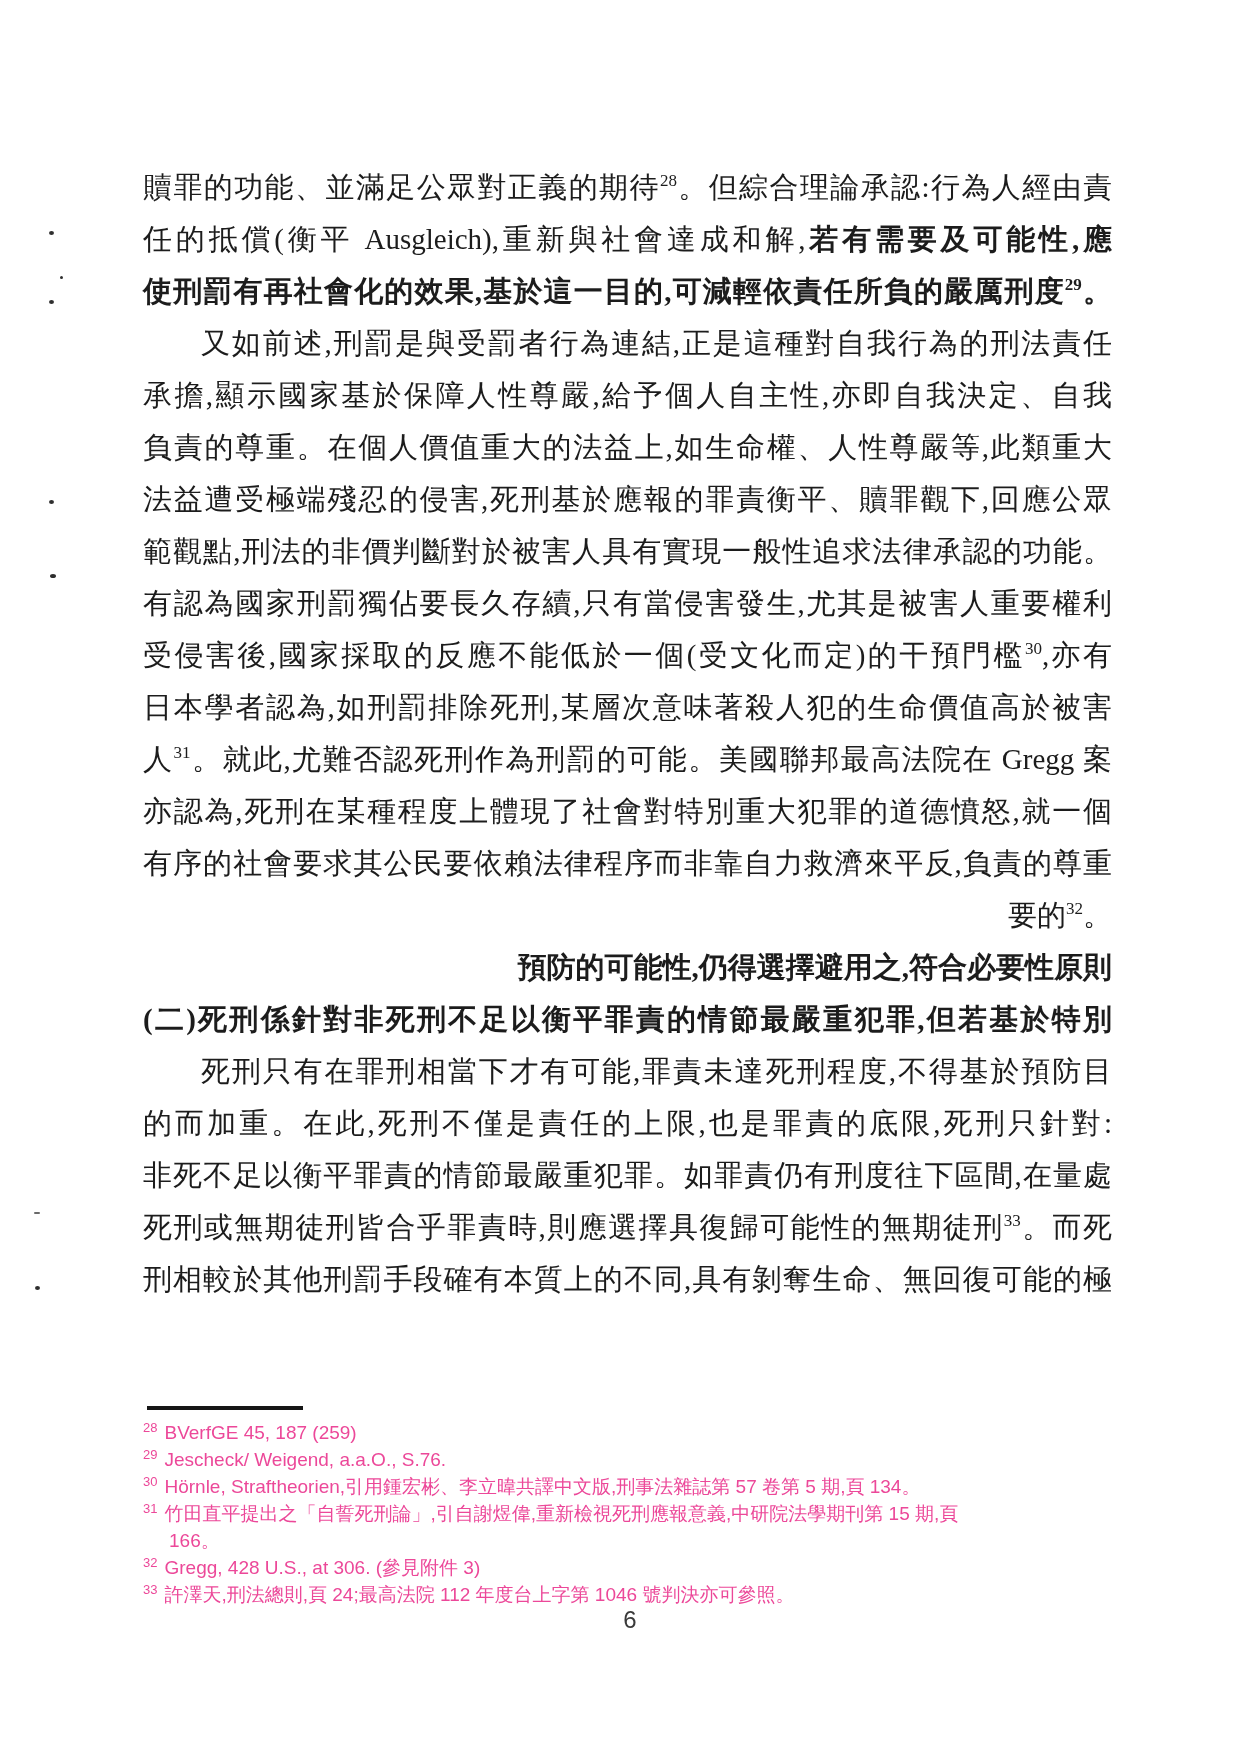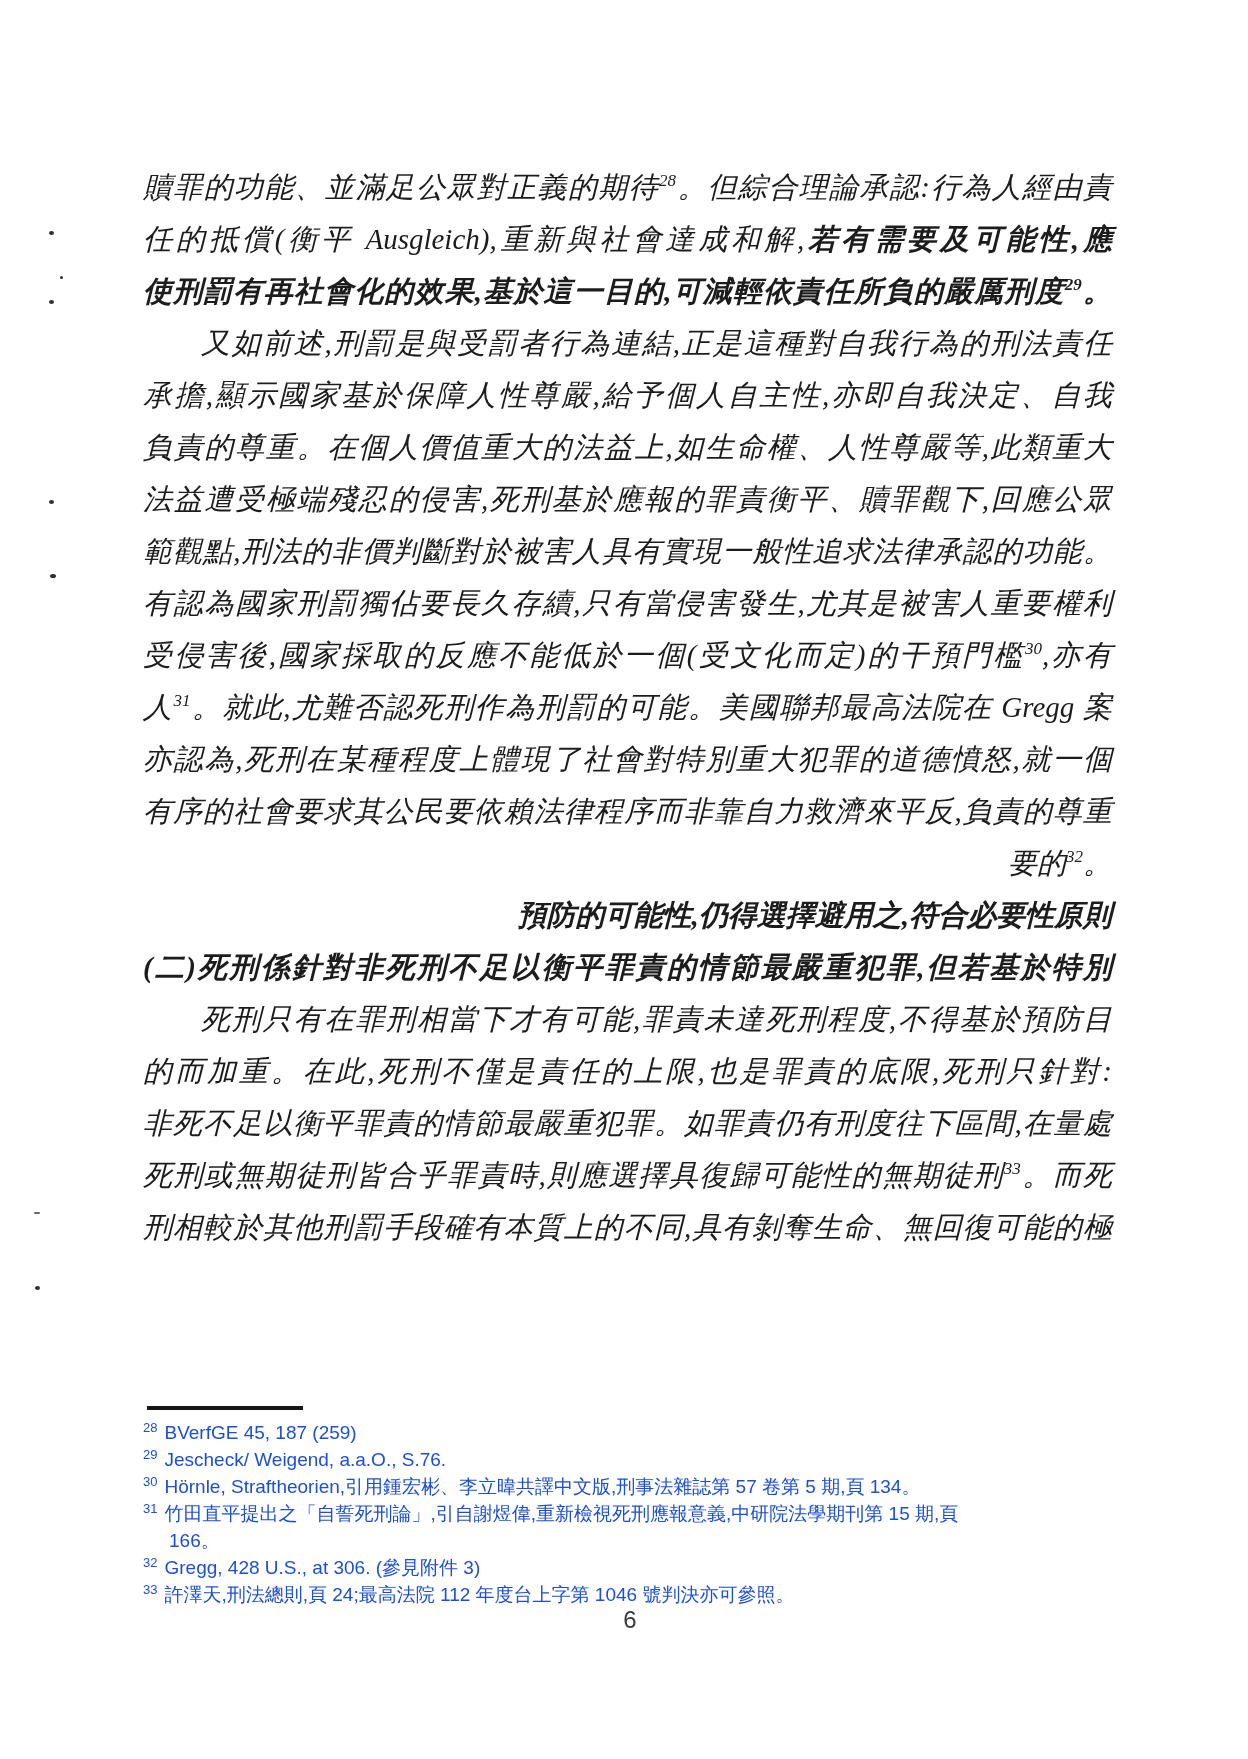--- a/index.html
+++ b/index.html
@@ -6,21 +6,21 @@
   .page{
     position:relative;
     width:1248px;height:1759px;
     background:#ffffff;
     overflow:hidden;
     font-family:"Liberation Serif","DejaVu Serif",serif;
     color:#1c1c1c;
   }
   
   .body-text{
-    position:absolute;left:143px;top:161px;width:969px;font-style:italic;
+    position:absolute;left:143px;top:161px;width:969px;
   }
   .bline{
     height:52px;line-height:52px;
     font-size:29px;
     white-space:nowrap;
     text-align:right;
   }
   .bline.j{
     white-space:normal;
     text-align:justify;
@@ -34,21 +34,21 @@
   }
   
   .fn-sep{
     position:absolute;left:147px;top:1406px;width:156px;height:0;
     border-top:4px solid #161616;
   }
   
   .footnotes{
     position:absolute;left:143px;top:1419px;width:978px;
     font-family:"Liberation Sans","DejaVu Sans",sans-serif;
-    font-size:19px;color:#1d4ed8;
+    font-size:19px;color:#ec4899;
   }
   .fline{line-height:27px;white-space:nowrap;}
   .fline sup{font-size:13px;line-height:0;vertical-align:super;margin-right:7px;}
   .fline.cont{padding-left:26px;}
   
   .page-number{
     position:absolute;left:608px;top:1606px;width:44px;
     text-align:center;
     font-family:"Liberation Sans","DejaVu Sans",sans-serif;
     font-size:24px;color:#3a3a3a;
@@ -80,20 +80,21 @@
       <div class="bline j"><span>贖罪的功能、並滿足公眾對正義的期待</span><sup>28</sup><span>。但綜合理論承認:行為人經由責</span></div>
       <div class="bline j"><span>任的抵償(衡平 Ausgleich),重新與社會達成和解,</span><span class="b">若有需要及可能性,應</span></div>
       <div class="bline j"><span class="b">使刑罰有再社會化的效果,基於這一目的,可減輕依責任所負的嚴厲刑度</span><sup class="b">29</sup><span class="b">。</span></div>
       <div class="bline j ind"><span>又如前述,刑罰是與受罰者行為連結,正是這種對自我行為的刑法責任</span></div>
       <div class="bline j"><span>承擔,顯示國家基於保障人性尊嚴,給予個人自主性,亦即自我決定、自我</span></div>
       <div class="bline j"><span>負責的尊重。在個人價值重大的法益上,如生命權、人性尊嚴等,此類重大</span></div>
       <div class="bline j"><span>法益遭受極端殘忍的侵害,死刑基於應報的罪責衡平、贖罪觀下,回應公眾</span></div>
       <div class="bline j"><span>範觀點,刑法的非價判斷對於被害人具有實現一般性追求法律承認的功能。</span></div>
       <div class="bline j"><span>有認為國家刑罰獨佔要長久存續,只有當侵害發生,尤其是被害人重要權利</span></div>
       <div class="bline j"><span>受侵害後,國家採取的反應不能低於一個(受文化而定)的干預門檻</span><sup>30</sup><span>,亦有</span></div>
+      <div class="bline j"><span>日本學者認為,如刑罰排除死刑,某層次意味著殺人犯的生命價值高於被害</span></div>
       <div class="bline j"><span>人</span><sup>31</sup><span>。就此,尤難否認死刑作為刑罰的可能。美國聯邦最高法院在 Gregg 案</span></div>
       <div class="bline j"><span>亦認為,死刑在某種程度上體現了社會對特別重大犯罪的道德憤怒,就一個</span></div>
       <div class="bline j"><span>有序的社會要求其公民要依賴法律程序而非靠自力救濟來平反,負責的尊重</span></div>
       <div class="bline"><span>要的</span><sup>32</sup><span>。</span></div>
       <div class="bline ind"><span class="b">預防的可能性,仍得選擇避用之,符合必要性原則</span></div>
       <div class="bline j"><span class="b">(二)死刑係針對非死刑不足以衡平罪責的情節最嚴重犯罪,但若基於特別</span></div>
       <div class="bline j ind"><span>死刑只有在罪刑相當下才有可能,罪責未達死刑程度,不得基於預防目</span></div>
       <div class="bline j"><span>的而加重。在此,死刑不僅是責任的上限,也是罪責的底限,死刑只針對:</span></div>
       <div class="bline j"><span>非死不足以衡平罪責的情節最嚴重犯罪。如罪責仍有刑度往下區間,在量處</span></div>
       <div class="bline j"><span>死刑或無期徒刑皆合乎罪責時,則應選擇具復歸可能性的無期徒刑</span><sup>33</sup><span>。而死</span></div>

